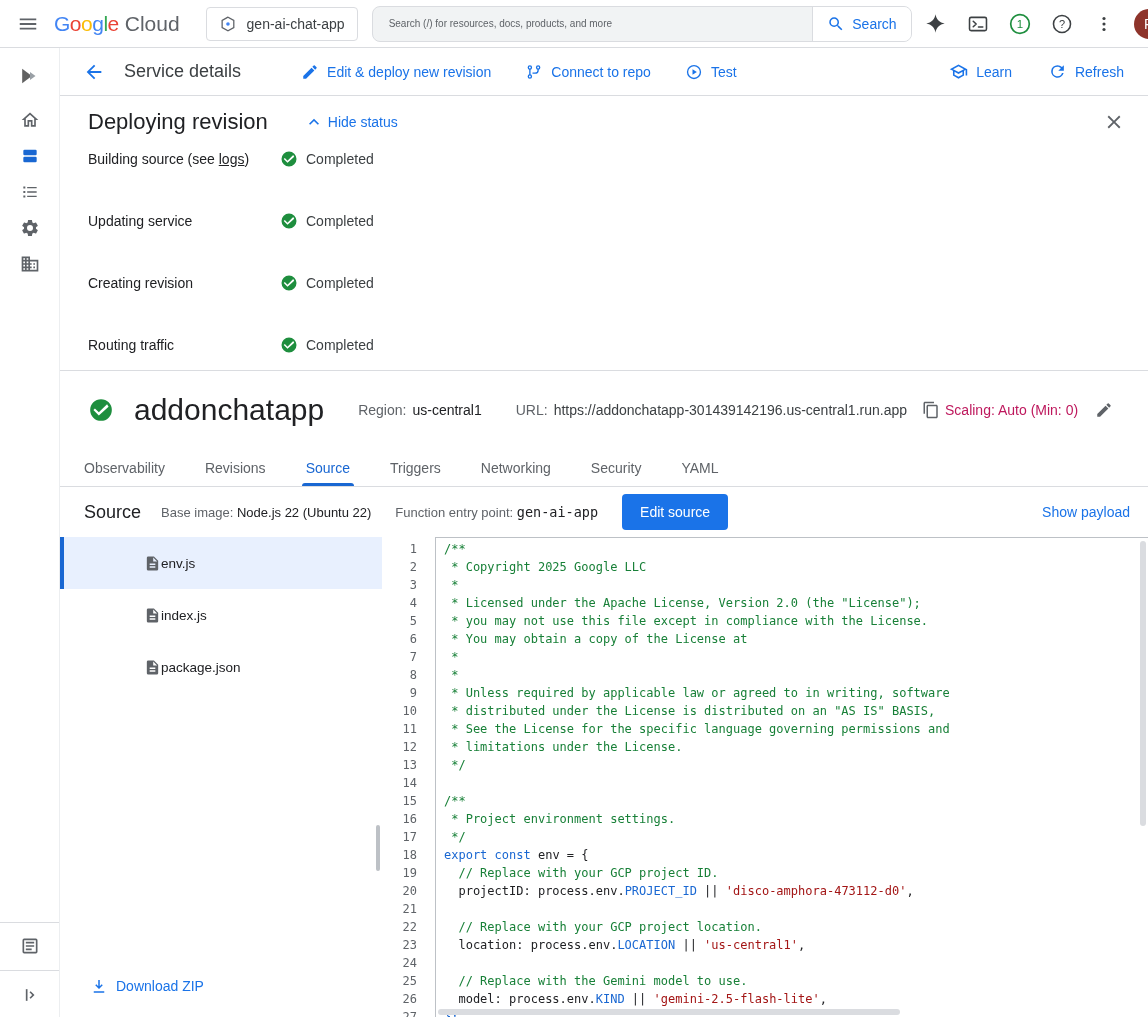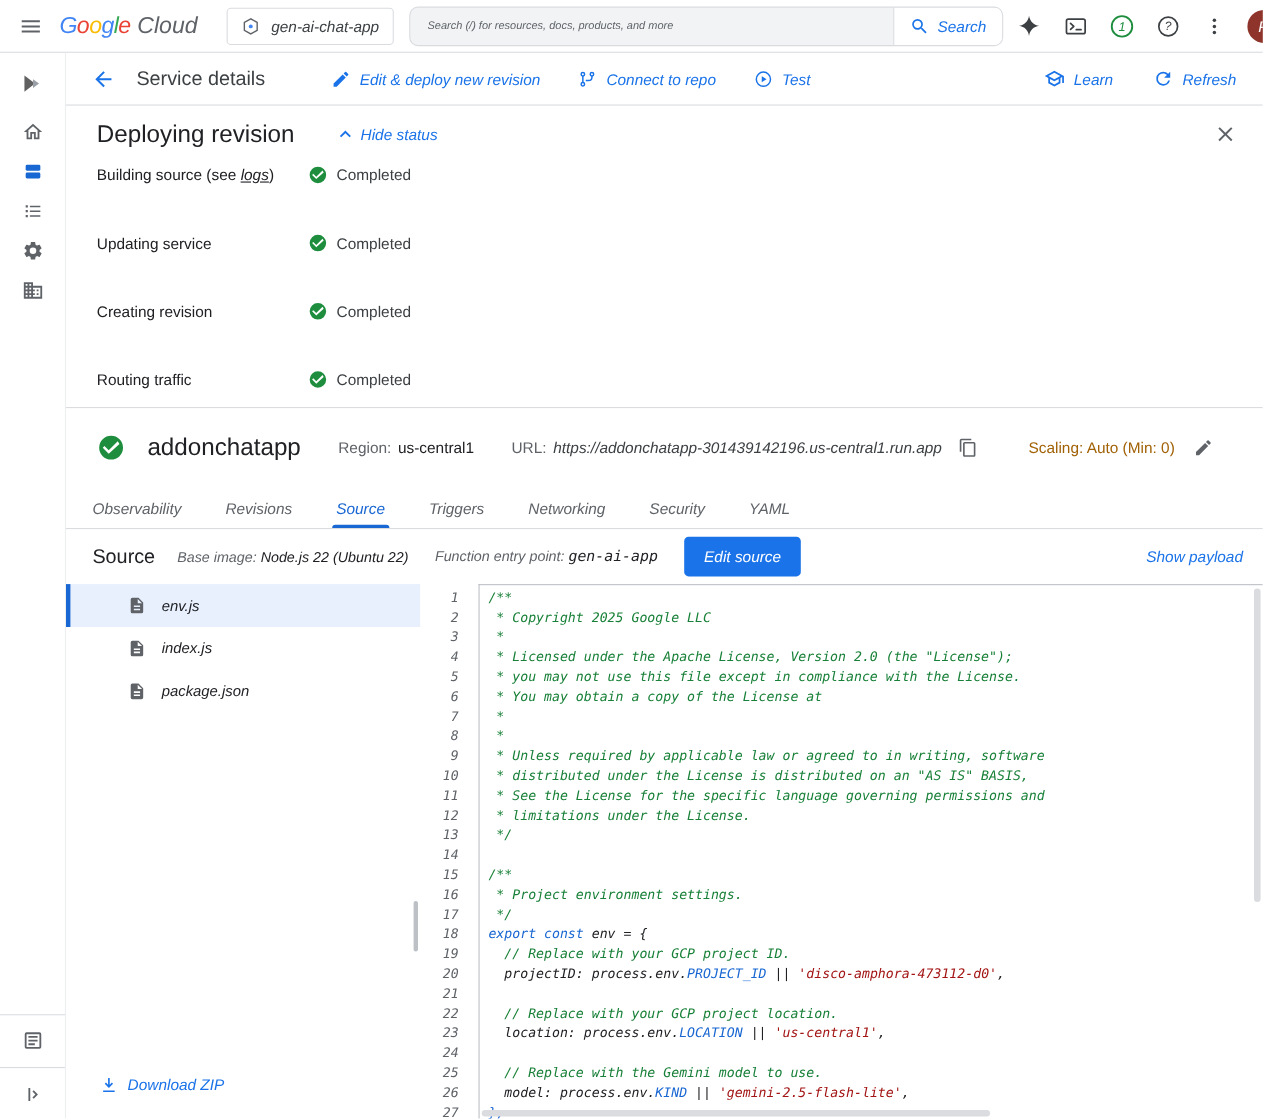--- a/index.html
+++ b/index.html
@@ -1,19 +1,19 @@
 <!DOCTYPE html>
 <html style="--link-blue: #1a73e8; --active-tab-blue: #1967d2; --success-green: #1e8e3e; --selected-file-bg: #e8f0fe; --avatar-bg: #8e342b; --code-comment: #188038; --code-string: #a31515; --code-keyword: #1967d2;"><head>
 <meta charset="utf-8">
 <style>
   *{margin:0;padding:0;box-sizing:border-box;}
   html,body{width:1148px;height:1017px;overflow:hidden;}
   body{font-family:"Liberation Sans","DejaVu Sans",sans-serif;background:#fff;color:#202124;}
   button{font:inherit;background:none;border:none;color:inherit;padding:0;text-align:left;}
-  [data-interactable="true"]{cursor:pointer;font-style:italic;}
+  [data-interactable="true"]{cursor:pointer;}
   .screen{width:1148px;height:1017px;display:flex;flex-direction:column;}
 
   
   .topbar{height:48px;min-height:48px;display:flex;align-items:center;padding:0 8px;border-bottom:1px solid #dadce0;gap:4px;background:#fff;}
   .iconbtn{width:40px;height:40px;min-width:40px;display:flex;align-items:center;justify-content:center;border-radius:50%;}
   .logo{display:flex;align-items:center;font-size:21px;margin-left:2px;white-space:nowrap;}
   .logo-google{font-weight:500;letter-spacing:-.5px;}
   .logo-cloud{color:#5f6368;margin-left:6px;font-weight:400;}
   .project-selector{display:flex;align-items:center;gap:10px;height:34px;border:1px solid #dadce0;border-radius:4px;padding:0 12px;margin-left:22px;font-size:14px;font-weight:500;color:#3c4043;min-width:152px;white-space:nowrap;}
   .searchbar{display:flex;align-items:stretch;height:36px;flex:0 0 540px;margin-left:10px;border:1px solid #dadce0;border-radius:8px;overflow:hidden;background:#f1f3f4;}
@@ -49,48 +49,48 @@
   .dp-steps{margin-top:10px;display:flex;flex-direction:column;gap:36px;}
   .dp-row{display:flex;align-items:center;height:26px;font-size:14px;}
   .dp-label{width:192px;color:#202124;}
   .dp-link{text-decoration:underline;}
   .dp-status{display:flex;align-items:center;gap:8px;color:#3c4043;}
   .check{width:18px;height:18px;display:block;}
 
   
   .service-header{display:flex;align-items:center;padding:22px 40px 22px 28px;}
   .big-check{width:26px;height:26px;min-width:26px;display:block;}
-  .svc-name{font-size:22px;font-weight:400;color:#202124;margin-left:20px;white-space:nowrap;}
+  .svc-name{font-size:30px;font-weight:400;color:#202124;margin-left:20px;white-space:nowrap;}
   .sh-field{display:flex;align-items:center;font-size:14px;margin-left:34px;gap:6px;white-space:nowrap;}
   .sh-field .lbl{color:#5f6368;}
   .sh-field .val{color:#202124;}
   .url-text{color:#3c4043;text-decoration:none;}
   .sh-iconbtn{width:28px;height:28px;display:flex;align-items:center;justify-content:center;border-radius:50%;margin-left:4px;}
-  .sh-scaling{margin-left:auto;display:flex;align-items:center;font-size:14px;color:#a16207;gap:8px;white-space:nowrap;}
+  .sh-scaling{margin-left:auto;display:flex;align-items:center;font-size:14px;color:#be185d;gap:8px;white-space:nowrap;}
 
   
   .tabs{display:flex;align-items:stretch;height:38px;min-height:38px;border-bottom:1px solid #dadce0;padding-left:24px;gap:40px;}
   .tab{position:relative;font-size:14px;font-weight:500;color:#5f6368;display:flex;align-items:center;white-space:nowrap;}
   .tab.active{color:var(--active-tab-blue,#1967d2);}
   .tab.active::after{content:"";position:absolute;left:-4px;right:-4px;bottom:0;height:3px;background:var(--active-tab-blue,#1967d2);border-radius:3px 3px 0 0;}
 
   
   .source-bar{display:flex;align-items:center;height:50px;min-height:50px;padding:0 18px 0 24px;}
   .src-title{font-size:18px;font-weight:400;color:#202124;}
-  .src-field{font-size:13px;color:#5f6368;margin-left:20px;white-space:nowrap;font-style:italic;}
+  .src-field{font-size:13px;color:#5f6368;margin-left:20px;white-space:nowrap;}
   .src-field + .src-field{margin-left:24px;}
   .src-field .val{color:#202124;}
   .src-field .val.mono{font-family:"DejaVu Sans Mono","Liberation Mono",monospace;font-size:13.5px;}
   .primary-btn{margin-left:24px;background:var(--link-blue,#1a73e8);color:#fff;font-size:14px;font-weight:500;height:36px;padding:0 18px;border-radius:4px;text-align:center;}
   .link-btn{margin-left:auto;color:var(--link-blue,#1a73e8);font-size:14px;font-weight:500;}
 
   
   .workspace{flex:1;display:flex;min-height:0;}
   .filetree{width:322px;min-width:322px;display:flex;flex-direction:column;position:relative;}
-  .file-row{height:39px;display:flex;align-items:center;gap:14px;padding-left:56px;font-size:13.5px;color:#202124;position:relative;}
+  .file-row{height:52px;display:flex;align-items:center;padding-left:84px;font-size:13.5px;color:#202124;position:relative;}
   .file-row.selected{background:var(--selected-file-bg,#e8f0fe);}
   .file-row.selected::before{content:"";position:absolute;left:0;top:0;bottom:0;width:4px;background:var(--active-tab-blue,#1967d2);}
   .fico{width:17px;height:17px;display:block;}
   .tree-scroll-thumb{position:absolute;right:2px;top:288px;width:4px;height:46px;background:#bdc1c6;border-radius:2px;}
   .download{margin-top:auto;display:flex;align-items:center;gap:8px;color:var(--link-blue,#1a73e8);font-size:14px;font-weight:500;padding:0 0 22px 30px;}
 
   .editor{flex:1;display:flex;min-width:0;font-family:"DejaVu Sans Mono","Liberation Mono",monospace;font-size:12px;line-height:18px;}
   .gutter{width:53px;min-width:53px;padding:3px 18px 0 0;text-align:right;color:#5f6368;font-size:12px;}
   .ln{height:18px;}
   .code-pane{flex:1;border-left:1px solid #bdc1c6;border-top:1px solid #bdc1c6;padding:2px 0 0 8px;position:relative;min-width:0;overflow:hidden;}

